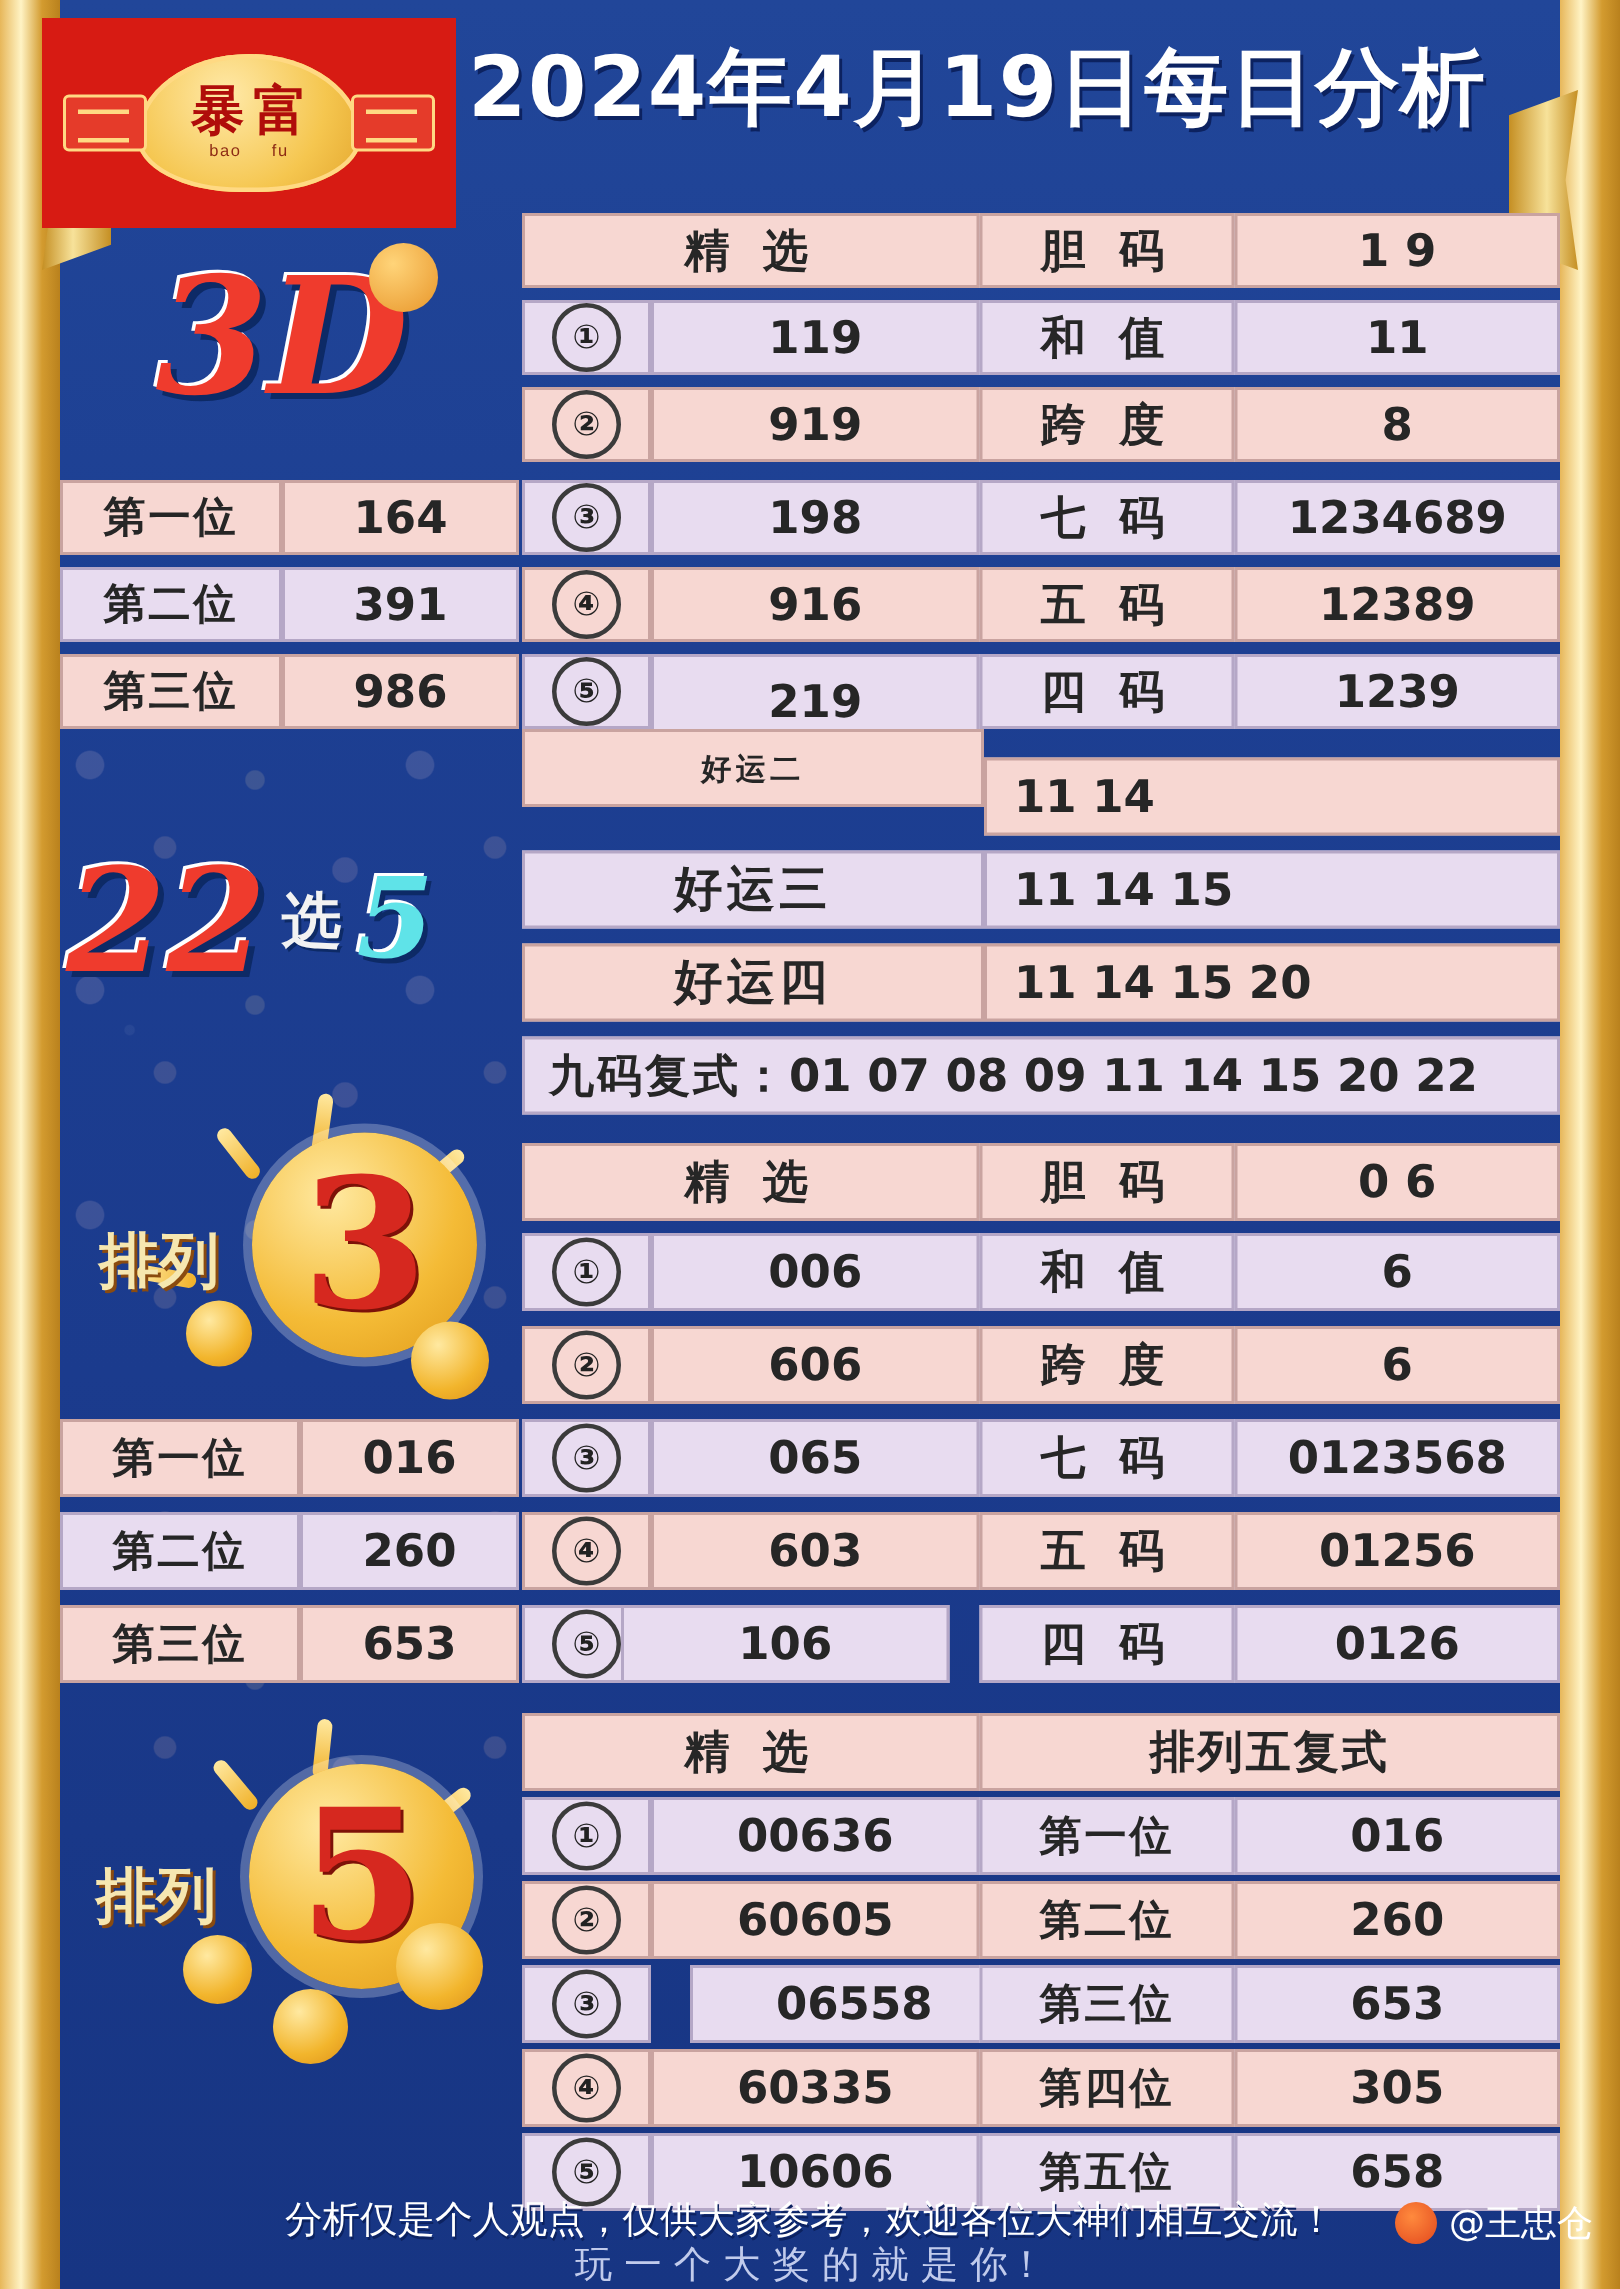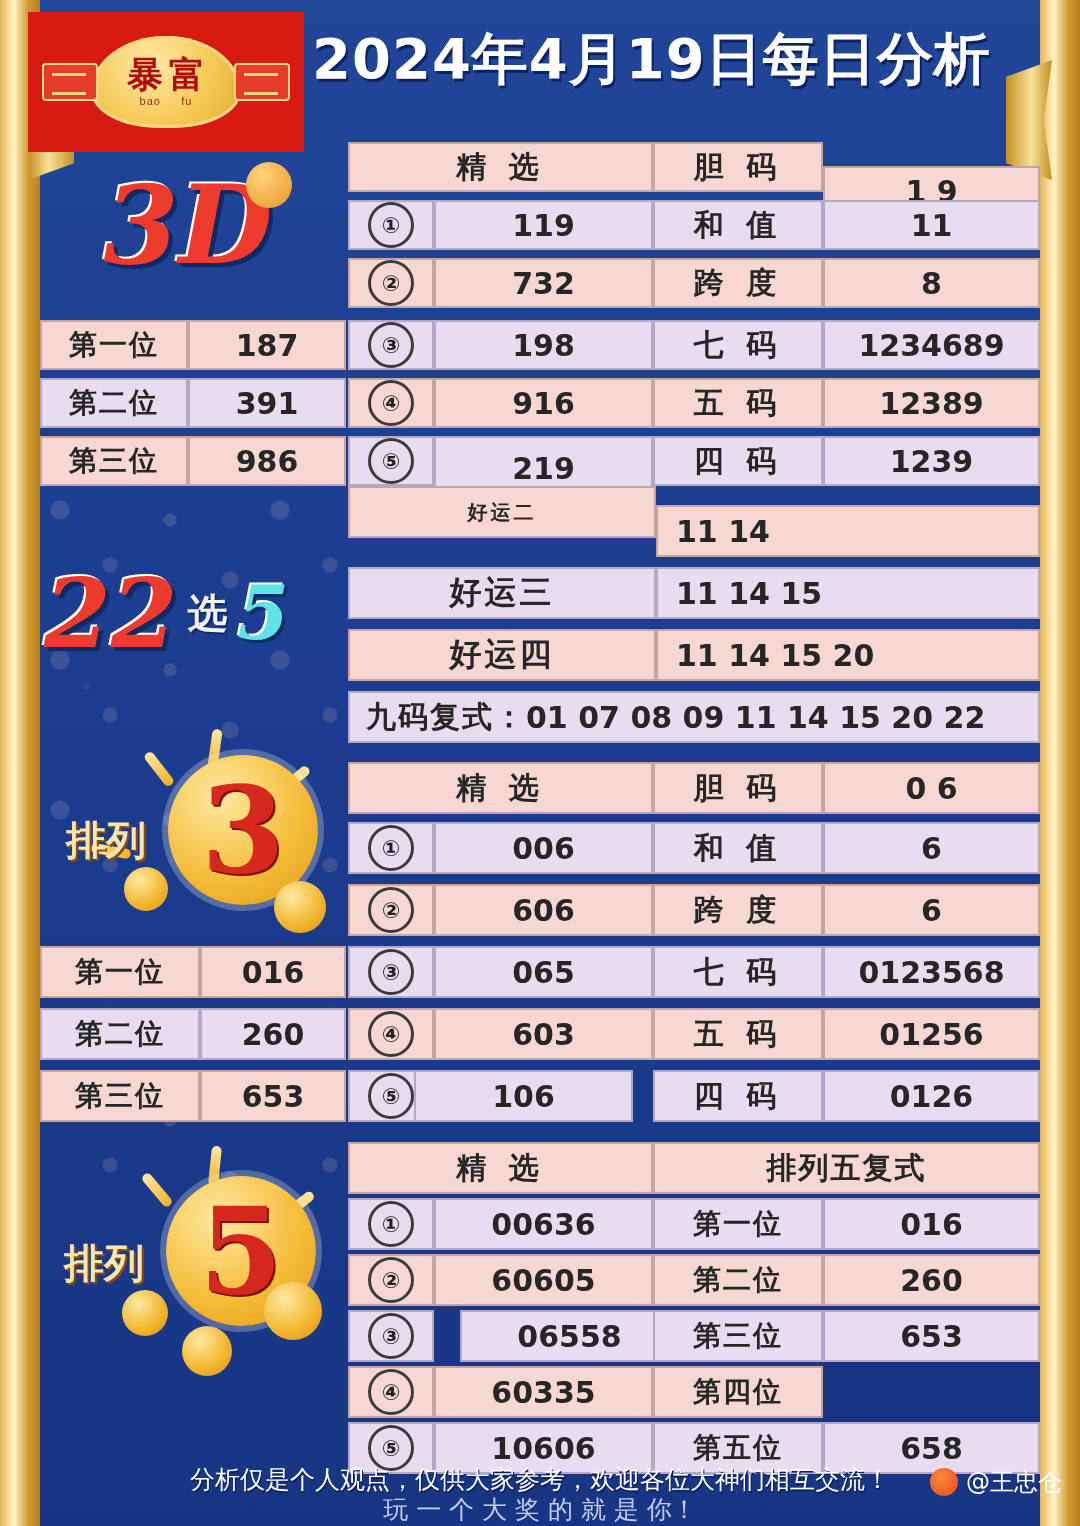--- a/index.html
+++ b/index.html
@@ -213,41 +213,41 @@
   </div>
 
   <div class="title">2024年4月19日每日分析</div>
 
   <div class="g3d">
     <span>3D</span>
     <span class="ball"></span>
   </div>
 
   <div class="cell head pink" style="left:40px;top:320px;width:148px;height:50px;font-size:28px;letter-spacing:2px;">第一位</div>
-  <div class="cell val pink" style="left:188px;top:320px;width:158px;height:50px;font-size:30px;">187</div>
+  <div class="cell val pink" style="left:188px;top:320px;width:158px;height:50px;font-size:30px;">164</div>
   <div class="cell head alt" style="left:40px;top:378px;width:148px;height:50px;font-size:28px;letter-spacing:2px;">第二位</div>
   <div class="cell val alt" style="left:188px;top:378px;width:158px;height:50px;font-size:30px;">391</div>
   <div class="cell head pink" style="left:40px;top:436px;width:148px;height:50px;font-size:28px;letter-spacing:2px;">第三位</div>
   <div class="cell val pink" style="left:188px;top:436px;width:158px;height:50px;font-size:30px;">986</div>
 
   <div class="cell head pink" style="left:348px;top:142px;width:305px;height:50px;font-size:30px;">精 选</div>
   <div class="cell head pink" style="left:653px;top:142px;width:170px;height:50px;font-size:30px;">胆 码</div>
-  <div class="cell val pink" style="left:823px;top:142px;width:217px;height:50px;font-size:30px;margin-top:24px;">1 9</div>
+  <div class="cell val pink" style="left:823px;top:142px;width:217px;height:50px;font-size:30px;">1 9</div>
 
   <div class="cell alt" style="left:348px;top:200px;width:86px;height:50px;">
     <span class="circ">①</span>
   </div>
   <div class="cell val alt" style="left:434px;top:200px;width:219px;height:50px;font-size:30px;">119</div>
   <div class="cell head alt" style="left:653px;top:200px;width:170px;height:50px;font-size:30px;">和 值</div>
   <div class="cell val alt" style="left:823px;top:200px;width:217px;height:50px;font-size:30px;">11</div>
 
   <div class="cell pink" style="left:348px;top:258px;width:86px;height:50px;">
     <span class="circ">②</span>
   </div>
-  <div class="cell val pink" style="left:434px;top:258px;width:219px;height:50px;font-size:30px;">732</div>
+  <div class="cell val pink" style="left:434px;top:258px;width:219px;height:50px;font-size:30px;">919</div>
   <div class="cell head pink" style="left:653px;top:258px;width:170px;height:50px;font-size:30px;">跨 度</div>
   <div class="cell val pink" style="left:823px;top:258px;width:217px;height:50px;font-size:30px;">8</div>
 
   <div class="cell alt" style="left:348px;top:320px;width:86px;height:50px;">
     <span class="circ">③</span>
   </div>
   <div class="cell val alt" style="left:434px;top:320px;width:219px;height:50px;font-size:30px;">198</div>
   <div class="cell head alt" style="left:653px;top:320px;width:170px;height:50px;font-size:30px;">七 码</div>
   <div class="cell val alt" style="left:823px;top:320px;width:217px;height:50px;font-size:30px;">1234689</div>
 
@@ -379,20 +379,21 @@
   </div>
   <div class="cell val alt" style="left:460px;top:1310px;width:219px;height:52px;font-size:30px;">06558</div>
   <div class="cell head alt" style="left:653px;top:1310px;width:170px;height:52px;font-size:28px;letter-spacing:2px;">第三位</div>
   <div class="cell val alt" style="left:823px;top:1310px;width:217px;height:52px;font-size:30px;">653</div>
 
   <div class="cell pink" style="left:348px;top:1366px;width:86px;height:52px;">
     <span class="circ">④</span>
   </div>
   <div class="cell val pink" style="left:434px;top:1366px;width:219px;height:52px;font-size:30px;">60335</div>
   <div class="cell head pink" style="left:653px;top:1366px;width:170px;height:52px;font-size:28px;letter-spacing:2px;">第四位</div>
+  <div class="cell val pink" style="left:823px;top:1366px;width:217px;height:52px;font-size:30px;">305</div>
 
   <div class="cell alt" style="left:348px;top:1422px;width:86px;height:52px;">
     <span class="circ">⑤</span>
   </div>
   <div class="cell val alt" style="left:434px;top:1422px;width:219px;height:52px;font-size:30px;">10606</div>
   <div class="cell head alt" style="left:653px;top:1422px;width:170px;height:52px;font-size:28px;letter-spacing:2px;">第五位</div>
   <div class="cell val alt" style="left:823px;top:1422px;width:217px;height:52px;font-size:30px;">658</div>
 
   <div class="footer">分析仅是个人观点，仅供大家参考，欢迎各位大神们相互交流！</div>
   <div class="footer2">玩 一 个 大 奖 的 就 是 你！</div>

